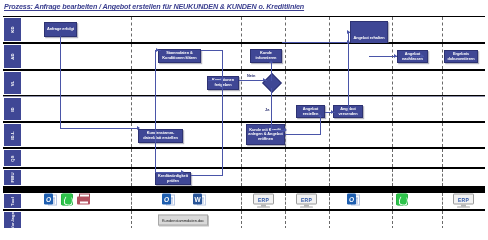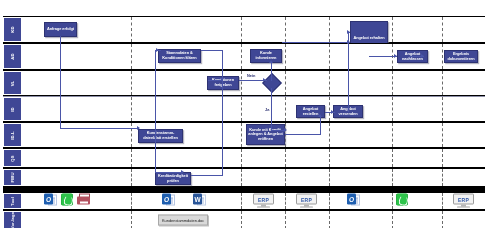--- a/index.html
+++ b/index.html
@@ -117,20 +117,21 @@
   .docbox{position:absolute;top:50%;transform:translateY(-50%);
       background:#d9d9d9;border:0.6px solid #a8a8a8;color:#1a1a1a;
       font-size:3.9px;text-align:center;padding:2px 3px;
       box-shadow:1px 1px 0 rgba(150,150,150,.6);white-space:nowrap;}
 </style>
 </head>
 <body>
 
 <div id="page">
 
+  <div class="title">Prozess: Anfrage bearbeiten / Angebot erstellen für NEUKUNDEN &amp; KUNDEN o. Kreditlinien</div>
 
   <div class="frame">
 
     <div class="lanes">
 
       <div class="lane" style="top:0px;height:27px;">
         <div class="lane-label">
             <span>KD</span>
           </div>
         <div class="lane-body">

